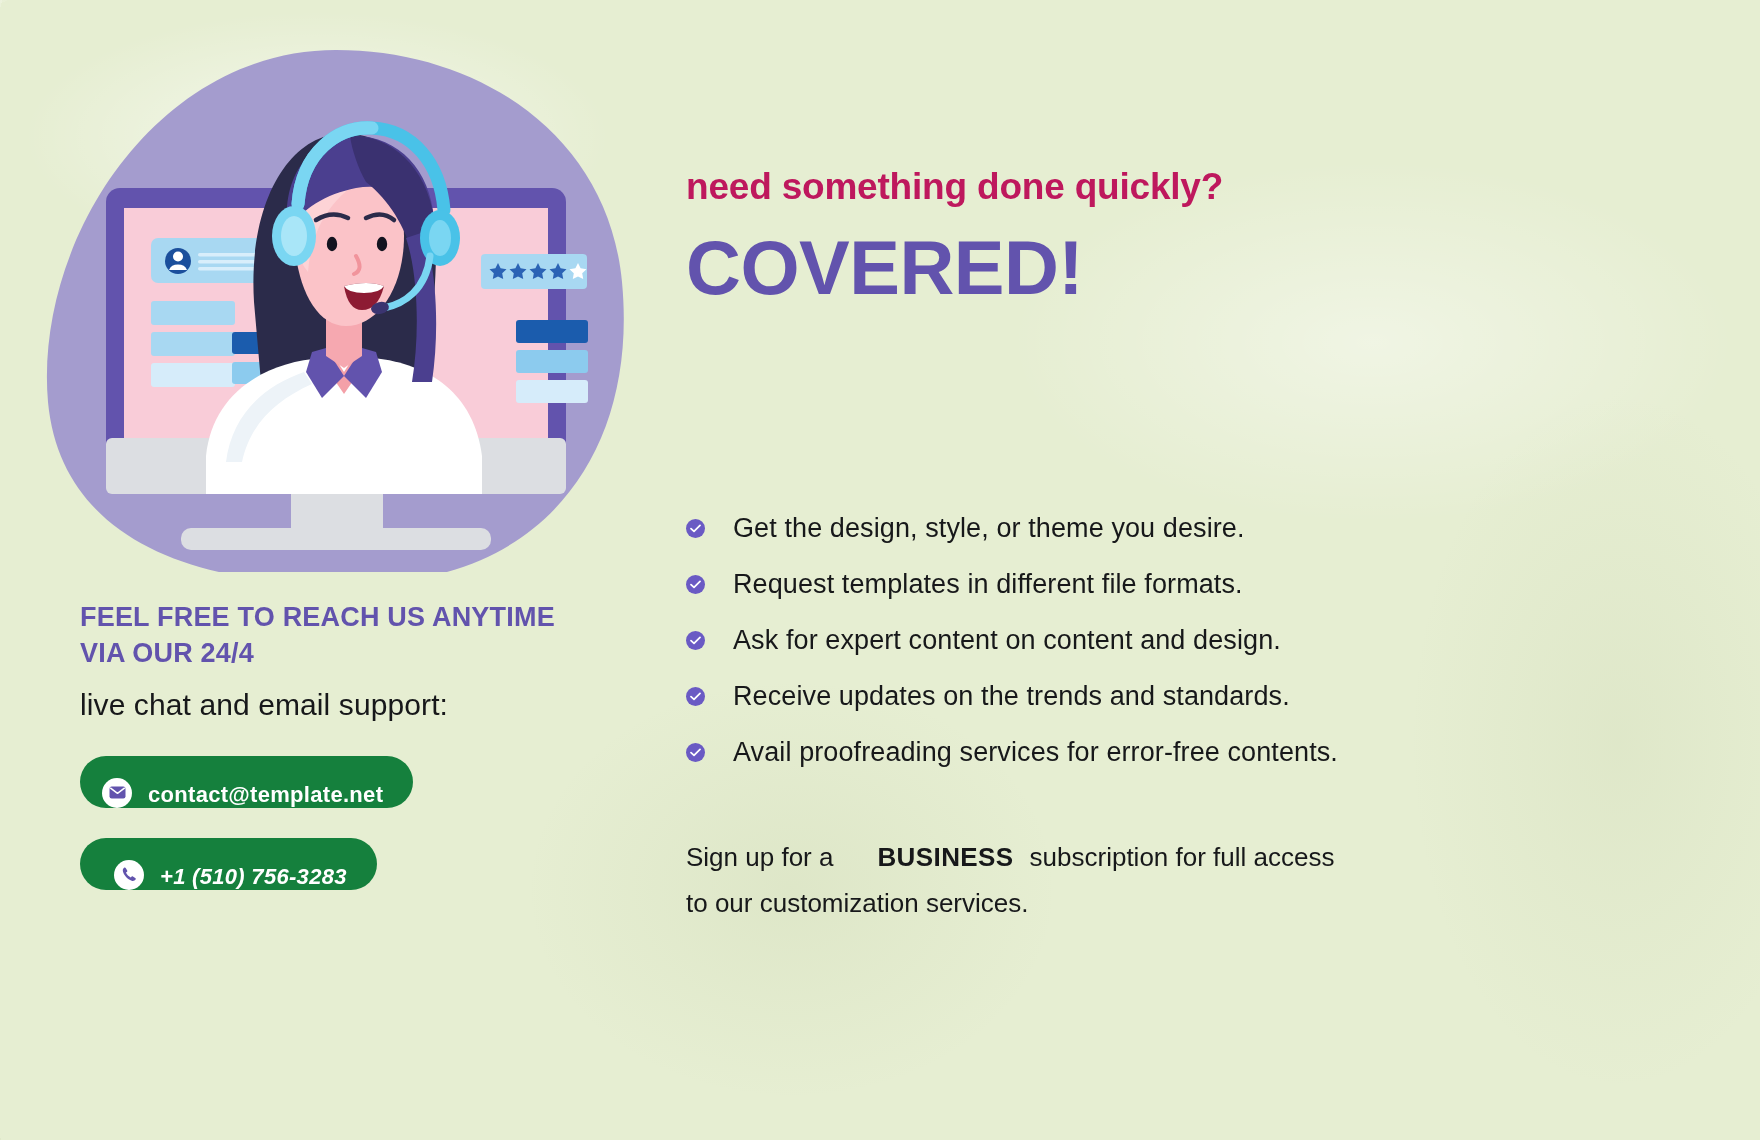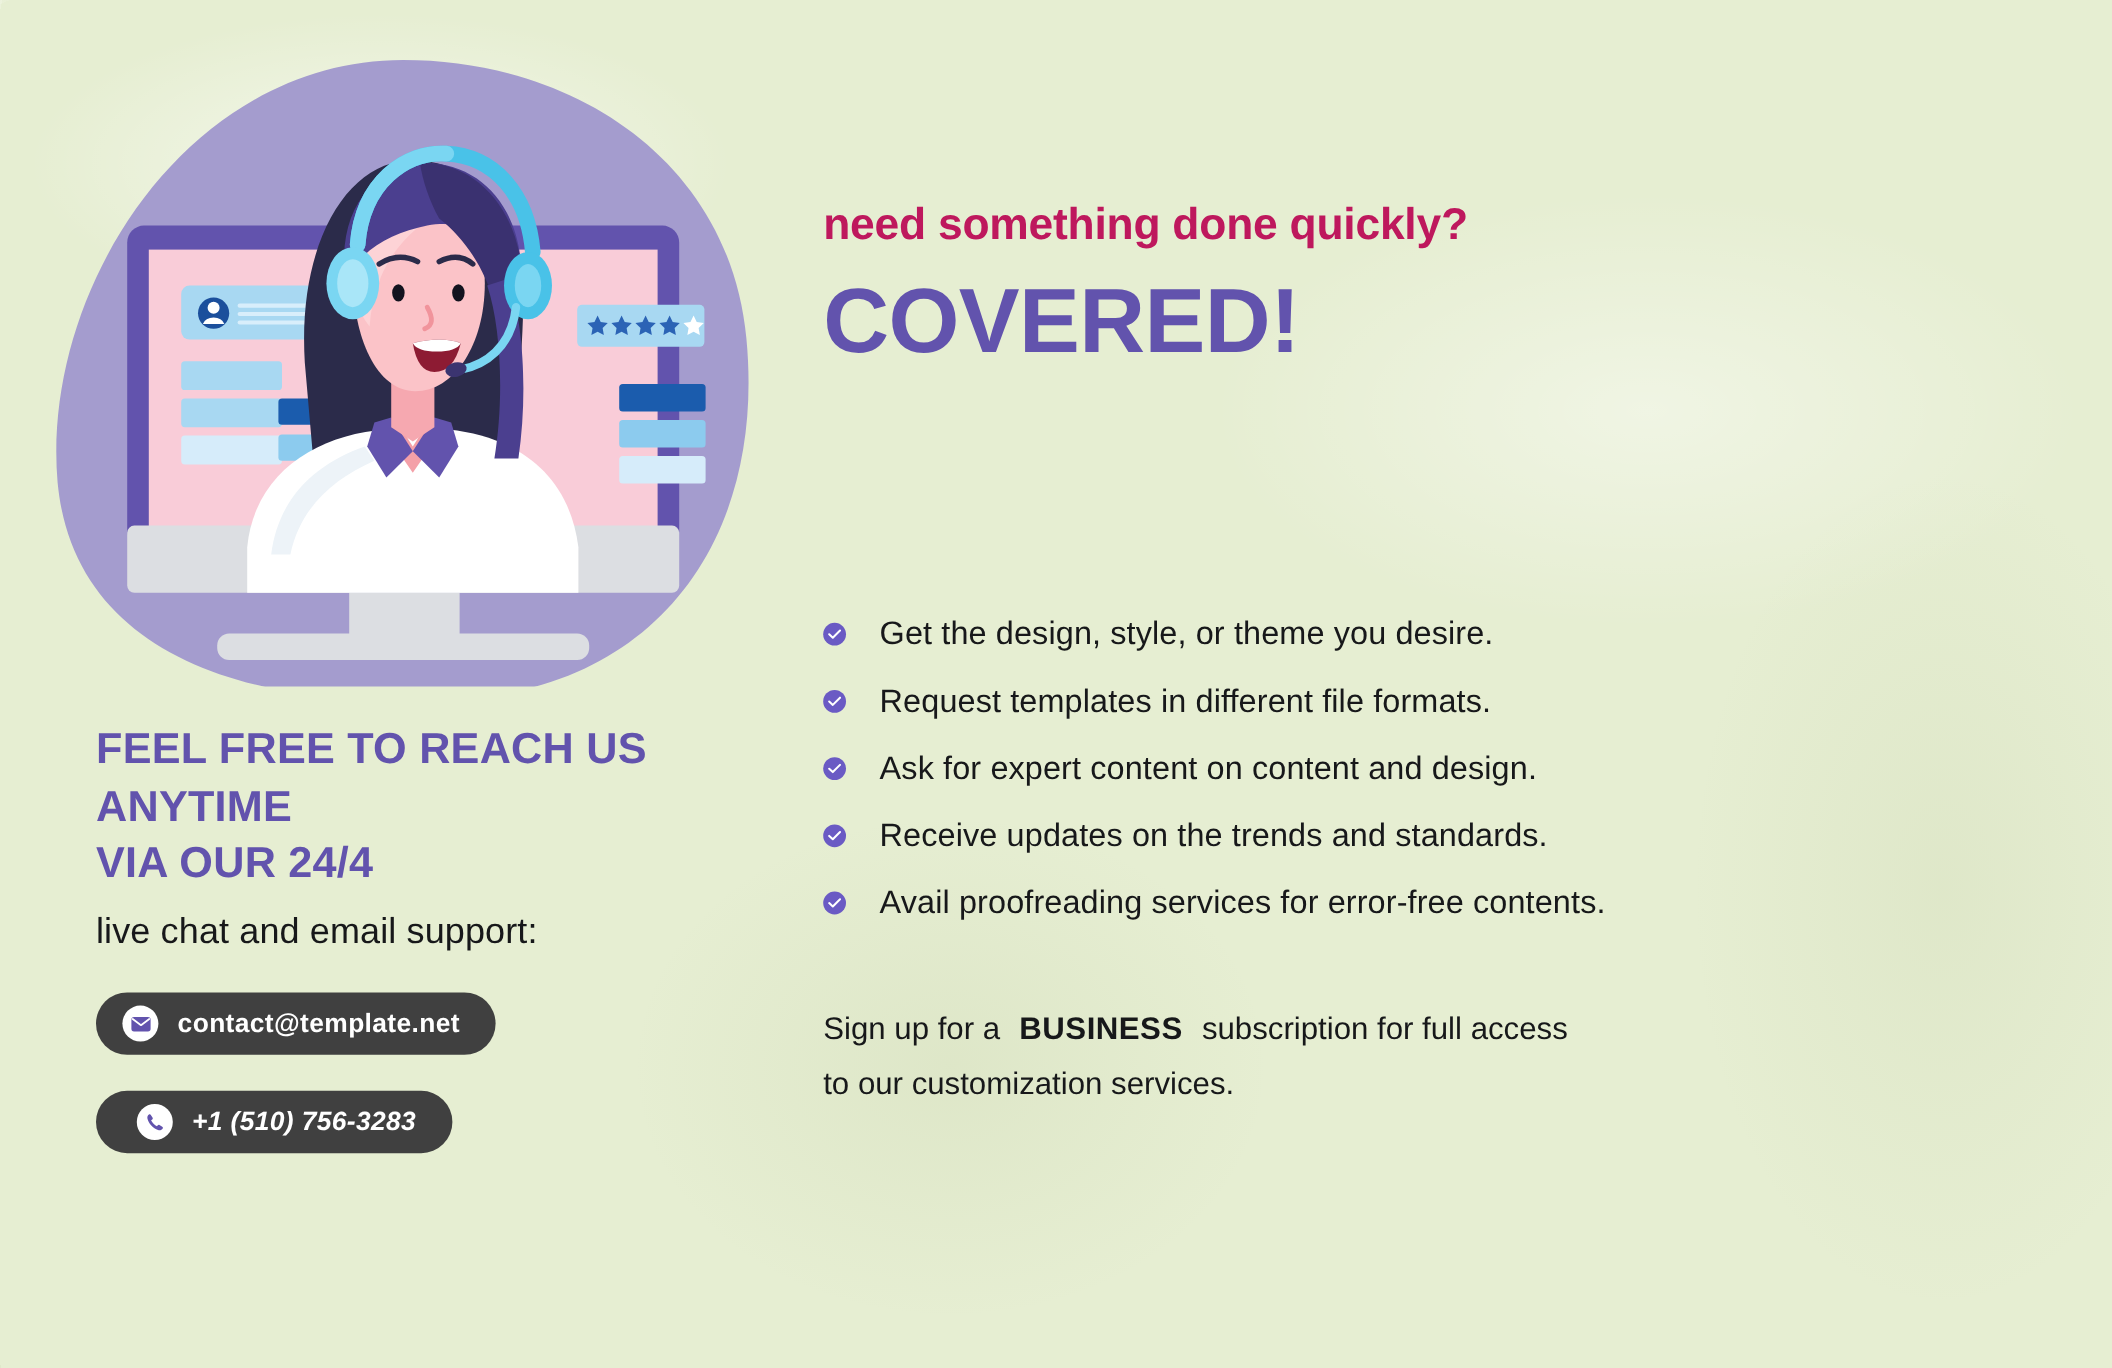--- a/index.html
+++ b/index.html
@@ -23,27 +23,27 @@
       linear-gradient(160deg, rgba(255,255,255,.10) 0 3px, transparent 3px 120px),
       #e6eed2;
     pointer-events:none;
   }
   #page { position:absolute; inset:0; }
 
   
   .illustration-wrap{ position:absolute; left:26px; top:42px; width:620px; height:530px; }
   .contact-block{ position:absolute; left:80px; top:600px; width:580px; }
   .reach-heading{
-    color:#6253ad; font-weight:bold; font-size:36px; line-height:1.32;
+    color:#6253ad; font-weight:bold; font-size:27px; line-height:1.32;
     letter-spacing:.2px;
   }
   .live-chat-line{ color:#17181a; font-size:30px; line-height:1.35; margin-top:14px; letter-spacing:.1px;}
   .pill{
-    display:flex; align-items:center; gap:16px;
-    background:#404040; border-radius:40px;
+    display:flex; align-items:flex-end; gap:16px;
+    background:#15803d; border-radius:40px;
     height:52px; padding:0 30px 0 22px;
     width:max-content; margin-top:30px;
   }
   .pill.phone{ padding-left:34px; margin-top:30px;font-style:italic; }
   .pill-label{ color:#ffffff; font-size:22px; font-weight:bold; letter-spacing:.3px; }
   .pill-icon{
     width:30px; height:30px; border-radius:50%; background:#fff;
     display:flex; align-items:center; justify-content:center; flex:0 0 30px;
   }
 
@@ -64,21 +64,21 @@
   .check-dot{
     width:19px; height:19px; border-radius:50%; background:#6a5ac4;
     display:flex; align-items:center; justify-content:center; flex:0 0 19px;
   }
   .benefit-text{ font-size:27px; color:#17181a; letter-spacing:.1px; }
 
   .signup{
     position:absolute; left:686px; top:835px; width:920px;
     font-size:26px; color:#17181a; line-height:1.75;
   }
-  .signup b{ font-weight:bold; letter-spacing:.4px; }
+  .signup b{ font-weight:bold; letter-spacing:.4px;margin-left:28px; }
   .signup .spaced{ padding:0 16px; }
 </style>
 </head>
 <body>
 
 <div id="paper-texture"></div>
 
 <div id="page">
 
   <div class="illustration-wrap">

